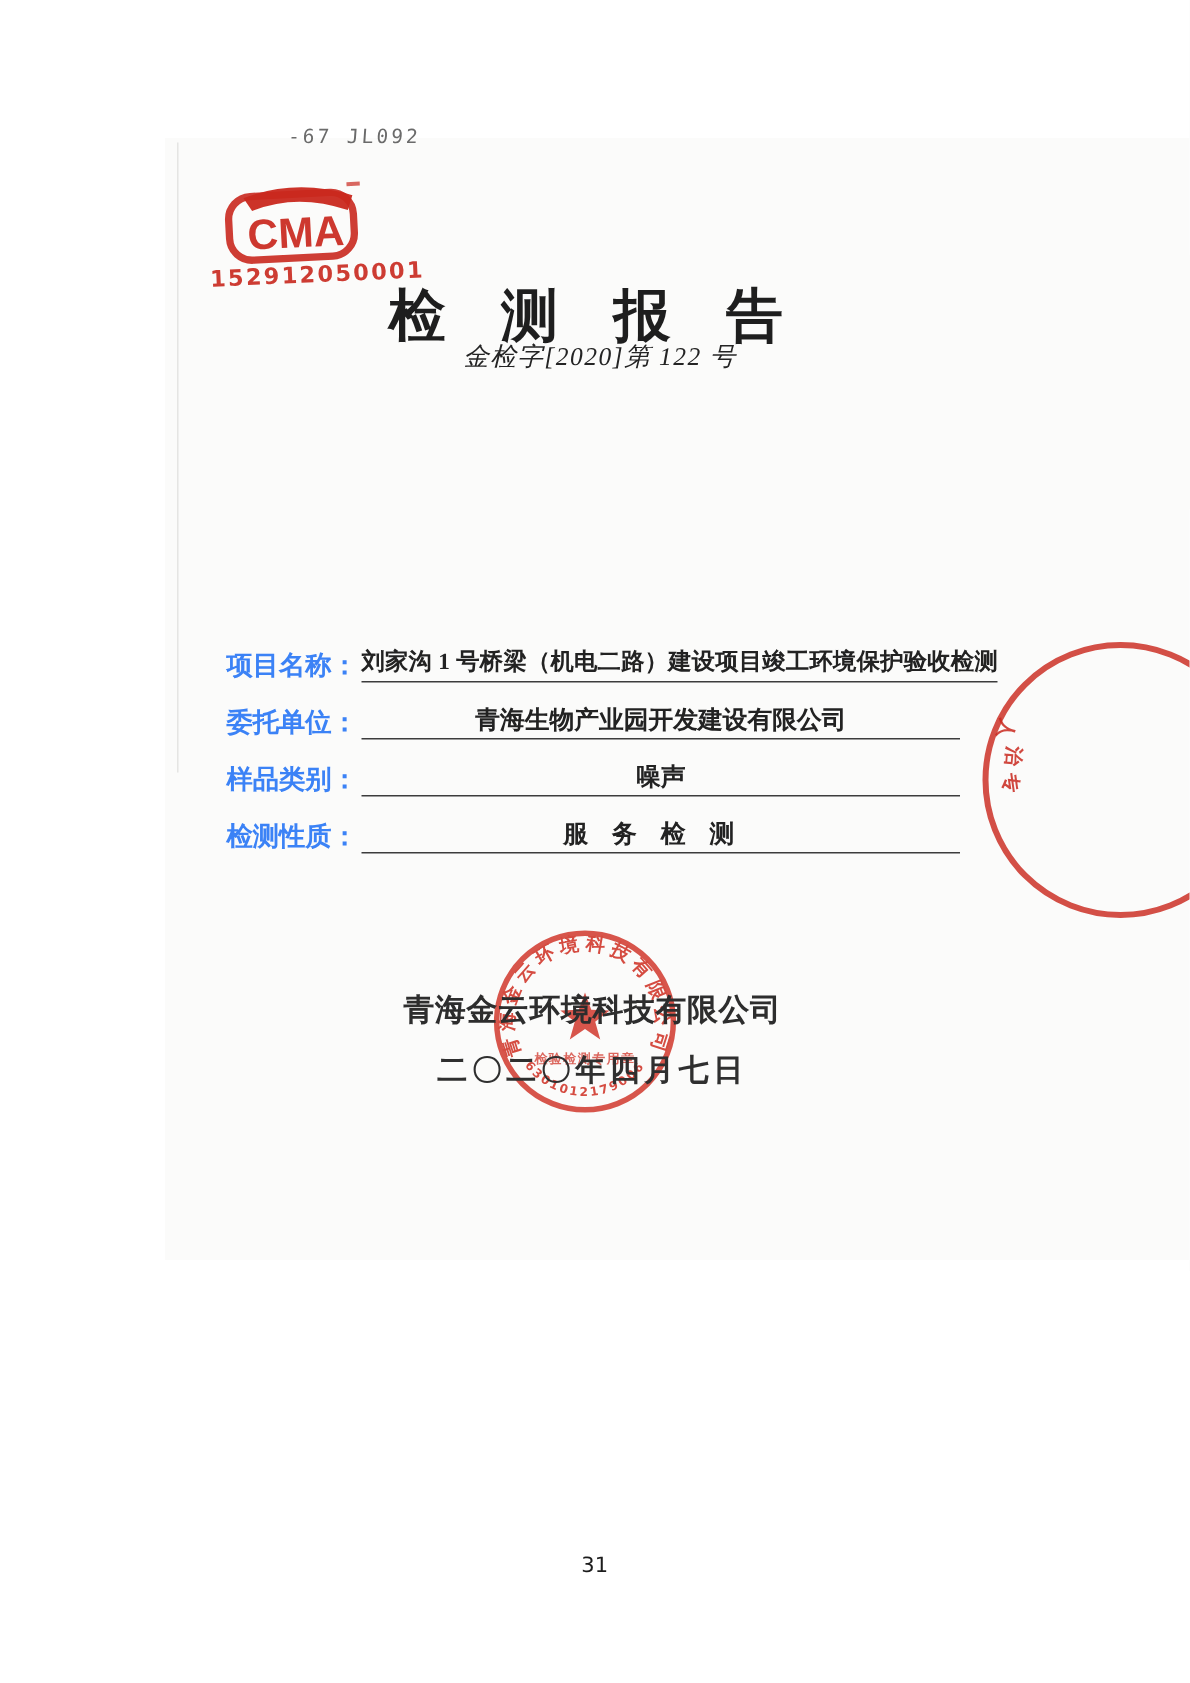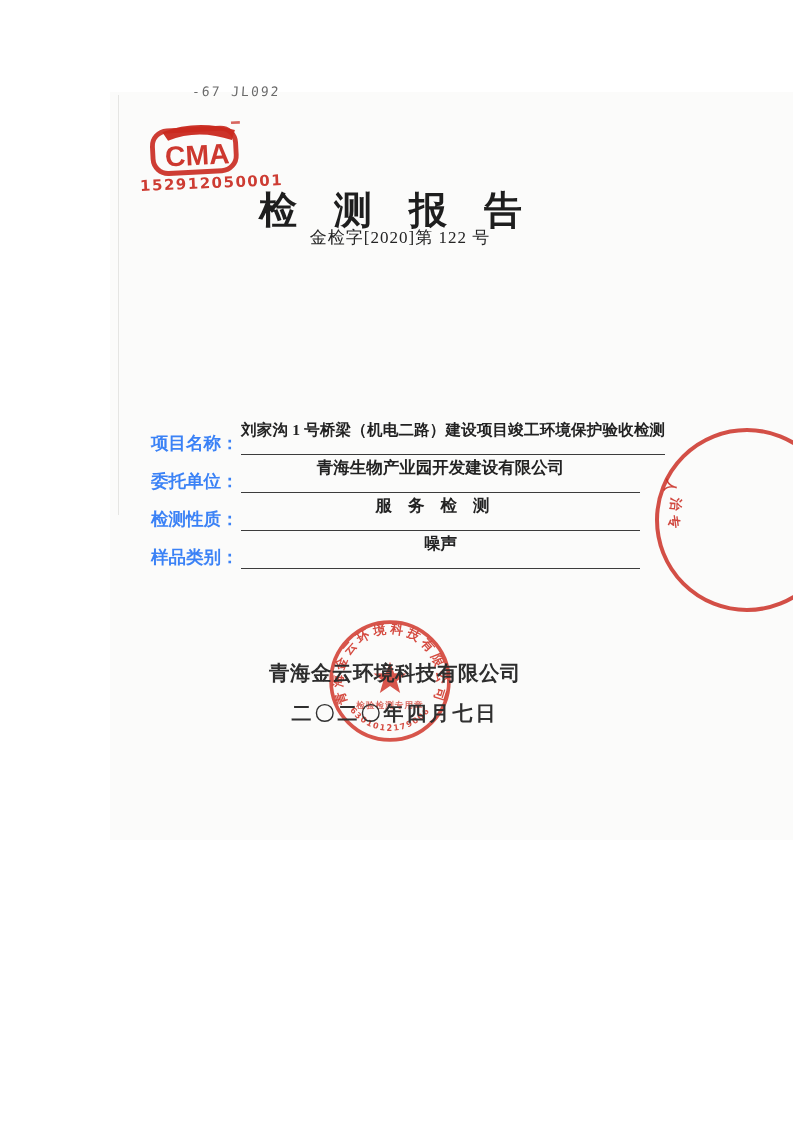--- a/index.html
+++ b/index.html
@@ -29,33 +29,33 @@
     position:absolute;left:140px;top:174px;transform:rotate(-2.5deg);
     color:#c9281e;font-family:"DejaVu Sans", sans-serif;
     font-size:15px;font-weight:700;letter-spacing:1.5px;opacity:.9;
   }
   .doc-title{
     position:absolute;left:259px;top:172px;white-space:nowrap;
     font-size:38px;font-weight:700;letter-spacing:37px;color:#1e1e1e;margin-top:13px;
   }
   .report-no{
     position:absolute;left:240px;top:226px;width:320px;text-align:center;
-    font-size:17px;color:#242424;letter-spacing:1px;
+    font-size:17px;color:#242424;letter-spacing:1px;font-style:italic;
   }
   
   .fields{position:absolute;left:151px;top:430px;width:489px;}
   .field-row{display:flex;align-items:flex-end;margin-bottom:13px;height:25px;}
   .field-label{
     flex:0 0 90px;font-size:17.5px;font-weight:700;color:#3b82f6;
     white-space:nowrap;line-height:24px;
   }
   .field-value{
     flex:1;text-align:center;border-bottom:1.6px solid #3c3c3c;
     font-size:16.5px;font-weight:600;color:#222;line-height:23px;
-    white-space:nowrap;padding-bottom:13px;
+    white-space:nowrap;padding-bottom:1px;
   }
   .field-value.long{font-size:15.5px;letter-spacing:.2px;}
   .field-value.spread{letter-spacing:16px;}
   
   .issuer-company{
     position:absolute;left:200px;top:659px;width:390px;text-align:center;
     font-size:20.5px;font-weight:700;letter-spacing:.5px;color:#2d2d2d;z-index:3;
   }
   .issuer-date{
     position:absolute;left:200px;top:700px;width:390px;text-align:center;
@@ -101,26 +101,26 @@
   <div class="fields">
     <div class="field-row">
       <span class="field-label">项目名称：</span>
       <span class="field-value long">刘家沟 1 号桥梁（机电二路）建设项目竣工环境保护验收检测</span>
     </div>
     <div class="field-row">
       <span class="field-label">委托单位：</span>
       <span class="field-value">青海生物产业园开发建设有限公司</span>
     </div>
     <div class="field-row">
+      <span class="field-label">样品类别：</span>
+      <span class="field-value">噪声</span>
+    </div>
+    <div class="field-row">
       <span class="field-label">检测性质：</span>
       <span class="field-value spread">服务检测</span>
-    </div>
-    <div class="field-row">
-      <span class="field-label">样品类别：</span>
-      <span class="field-value">噪声</span>
     </div>
   </div>
 
   <div class="edge-stamp-arc"></div>
   <span class="edge-stamp-char" style="left:664px;top:477px;transform:rotate(105deg);">人</span>
   <span class="edge-stamp-char" style="left:669px;top:495px;transform:rotate(95deg);">治</span>
   <span class="edge-stamp-char" style="left:667px;top:513px;transform:rotate(82deg);">专</span>
 
   <svg class="seal" viewBox="0 0 130 130">
     <defs>
@@ -134,14 +134,15 @@
     </text>
     <text x="65" y="92" text-anchor="middle" font-size="8.5" font-weight="bold" fill="#d03428" letter-spacing="1" opacity="0.85" font-family="Liberation Serif, serif">检验检测专用章</text>
     <text font-size="8" font-weight="bold" fill="#d03428" letter-spacing="1.5" font-family="DejaVu Sans, sans-serif">
       <textPath href="#sealArcBottom" startOffset="50%" text-anchor="middle">6301012179006</textPath>
     </text>
   </svg>
 
   <div class="issuer-company">青海金云环境科技有限公司</div>
   <div class="issuer-date">二〇二〇年四月七日</div>
 
+  <div class="page-number">31</div>
 
 </div>
 
 </body></html>

